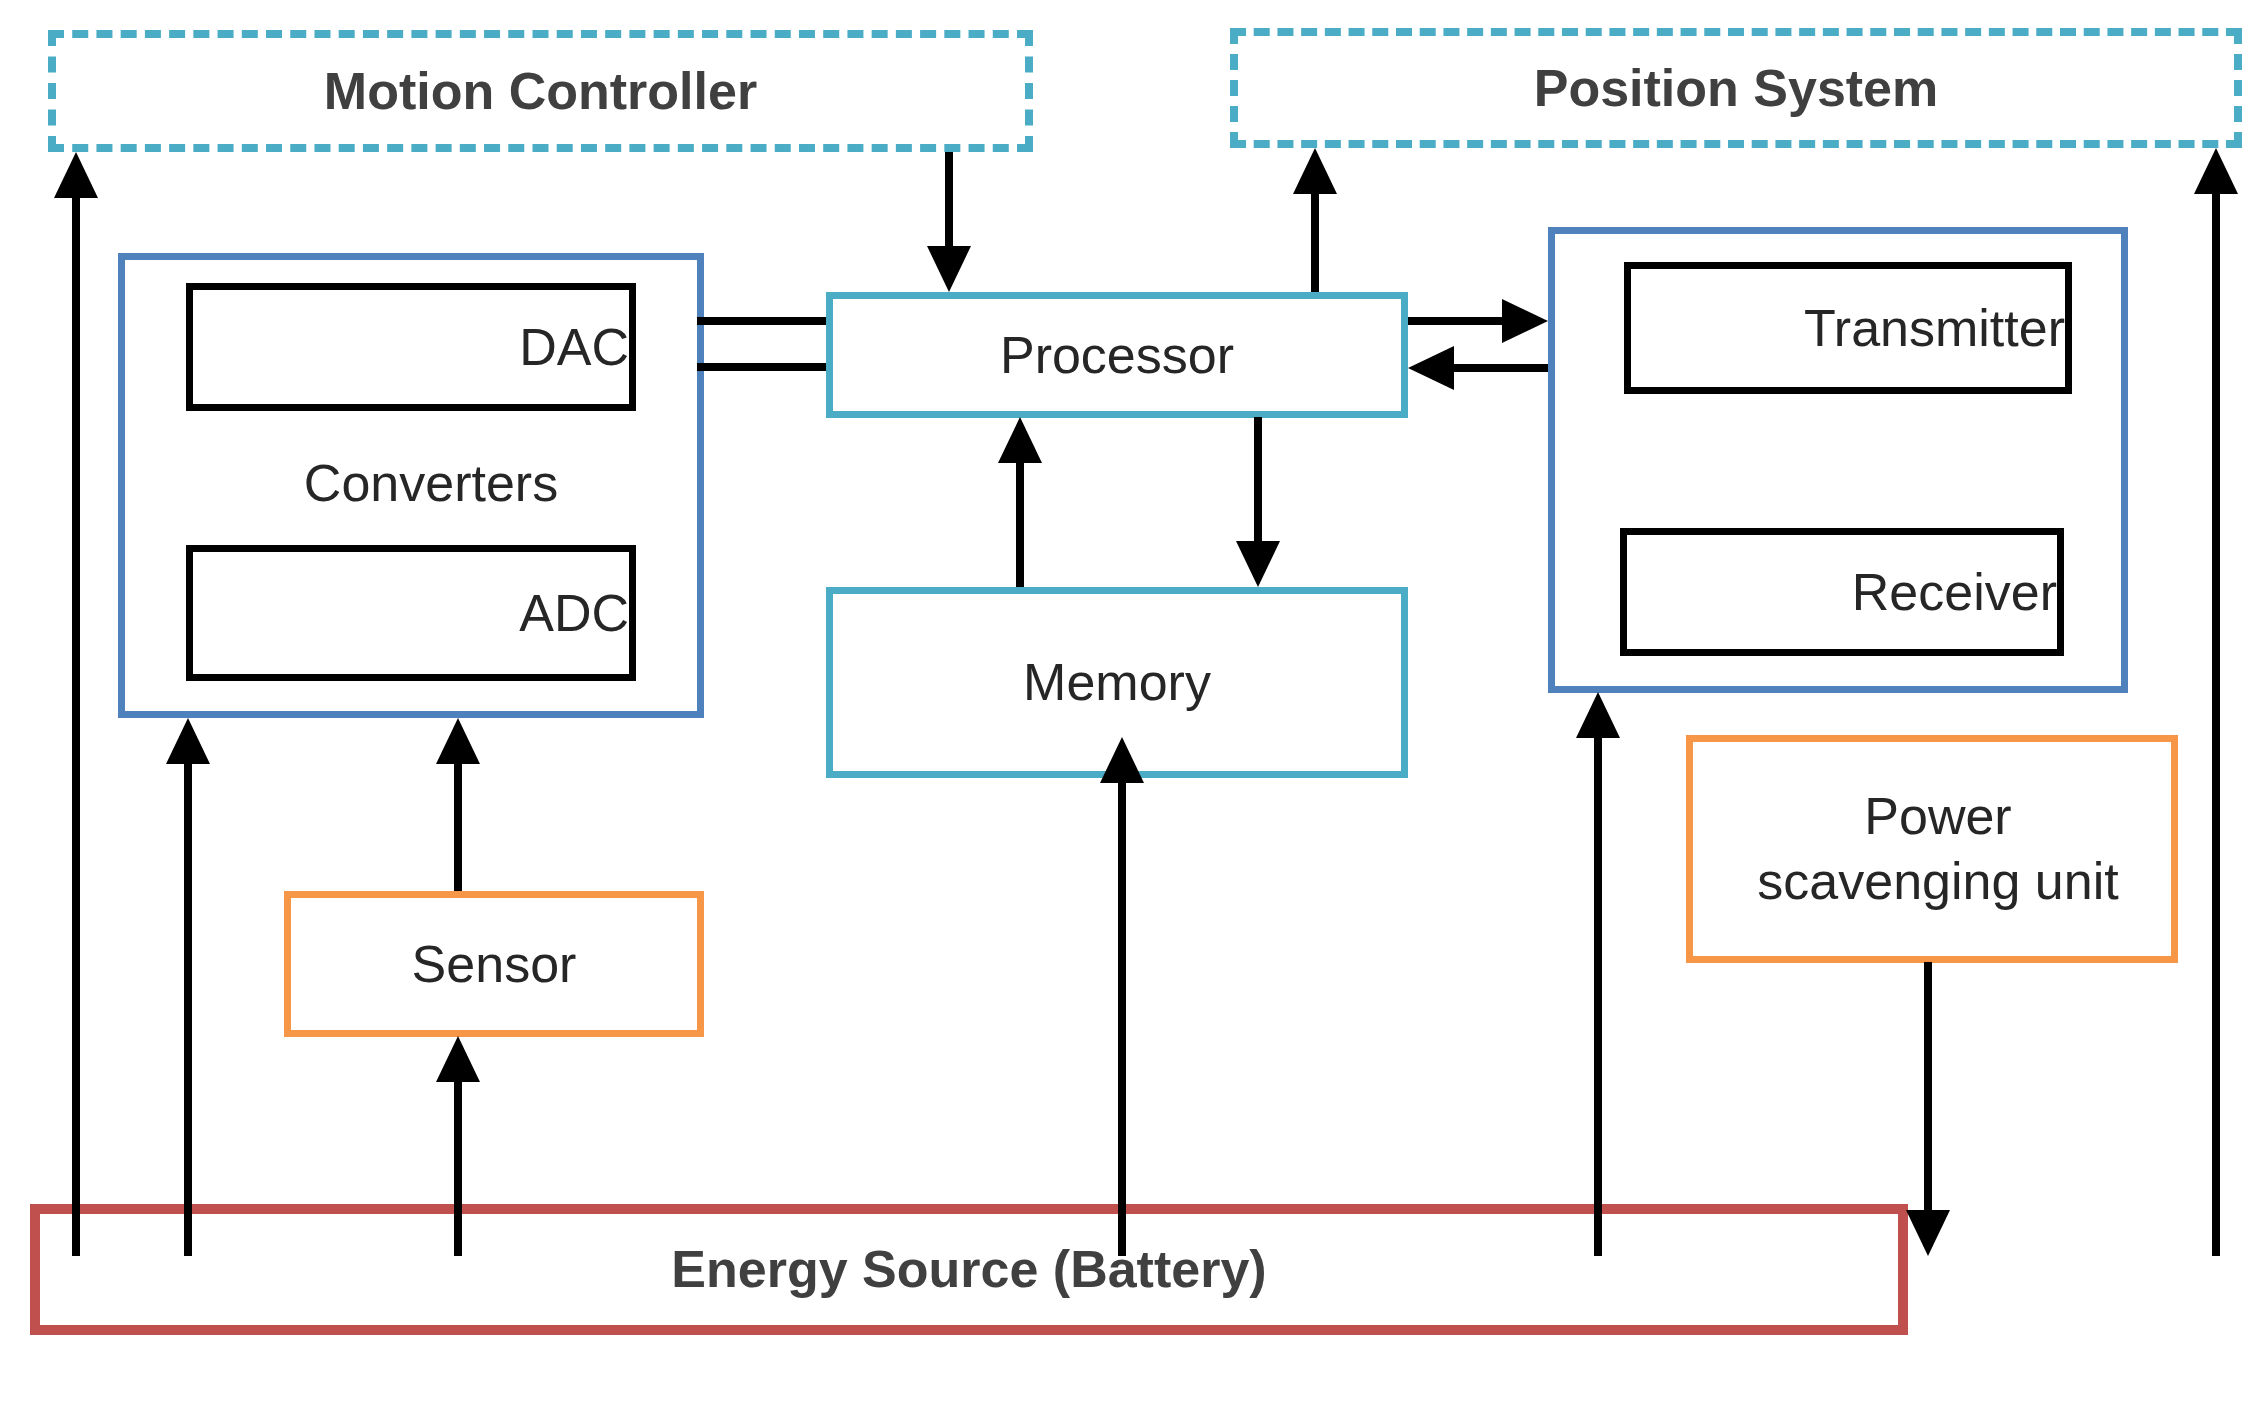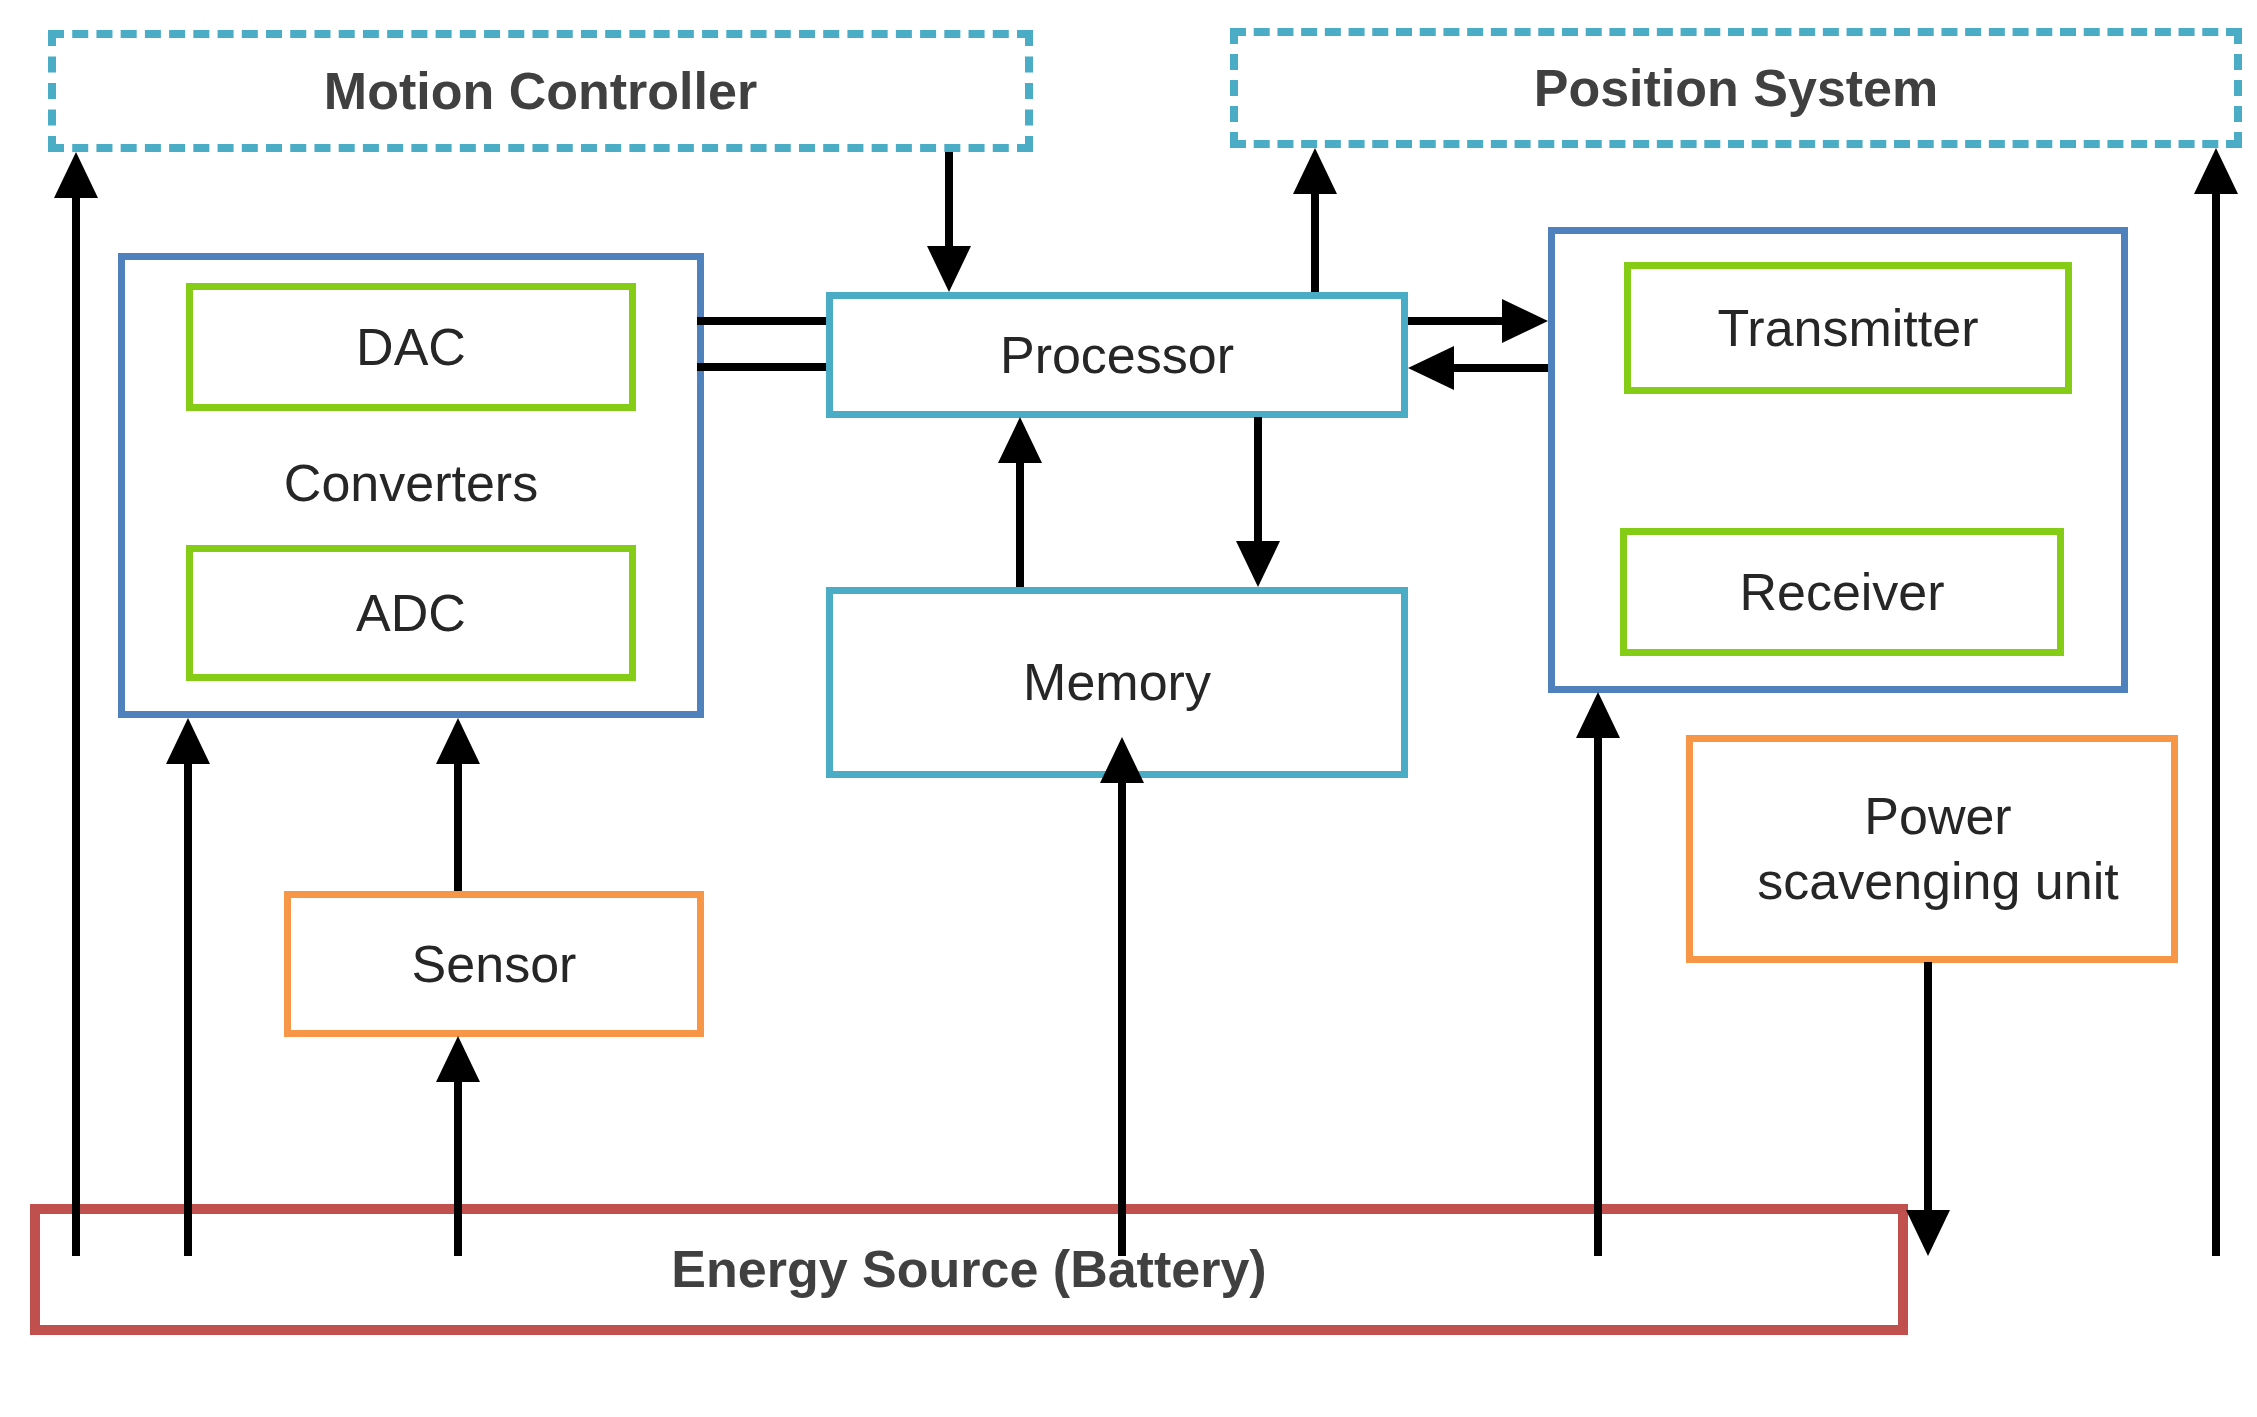--- a/index.html
+++ b/index.html
@@ -20,32 +20,32 @@
     font-size:52px;
     color:#262626;
     text-align:center;
     line-height:1.25;
     white-space:nowrap;
   }
   .label.bold{font-weight:bold;color:#404040;}
   .label.wrap{white-space:normal;}
   .dashed{border:8px dashed #4bacc6;}
   .blue{border:7px solid #4f81bd;}
-  .green{border:7px solid #84cc16;}
+  .green{border:7px solid #000000;justify-content:flex-end;}
   .cyan{border:7px solid #4bacc6;}
   .orange{border:7px solid #f79646;}
   .red{border:10px solid #c0504d;}
   .shaft-v{position:absolute;width:8px;background:#000000;}
   .shaft-h{position:absolute;height:8px;background:#000000;}
   .head{position:absolute;width:0;height:0;}
   .head.up{border-left:22px solid transparent;border-right:22px solid transparent;border-bottom:46px solid #000000;}
   .head.down{border-left:22px solid transparent;border-right:22px solid transparent;border-top:46px solid #000000;}
   .head.right{border-top:22px solid transparent;border-bottom:22px solid transparent;border-left:46px solid #000000;}
   .head.left{border-top:22px solid transparent;border-bottom:22px solid transparent;border-right:46px solid #000000;}
-  .free-label{position:absolute;display:flex;align-items:center;justify-content:center;}
+  .free-label{position:absolute;display:flex;align-items:center;justify-content:center;padding-left:20px;}
 </style>
 </head>
 <body>
 
 <div id="canvas">
 
   <div class="box dashed" style="left:48px;top:30px;width:985px;height:122px;">
     <span class="label bold">Motion Controller</span>
   </div>
   <div class="box dashed" style="left:1230px;top:28px;width:1012px;height:120px;">

